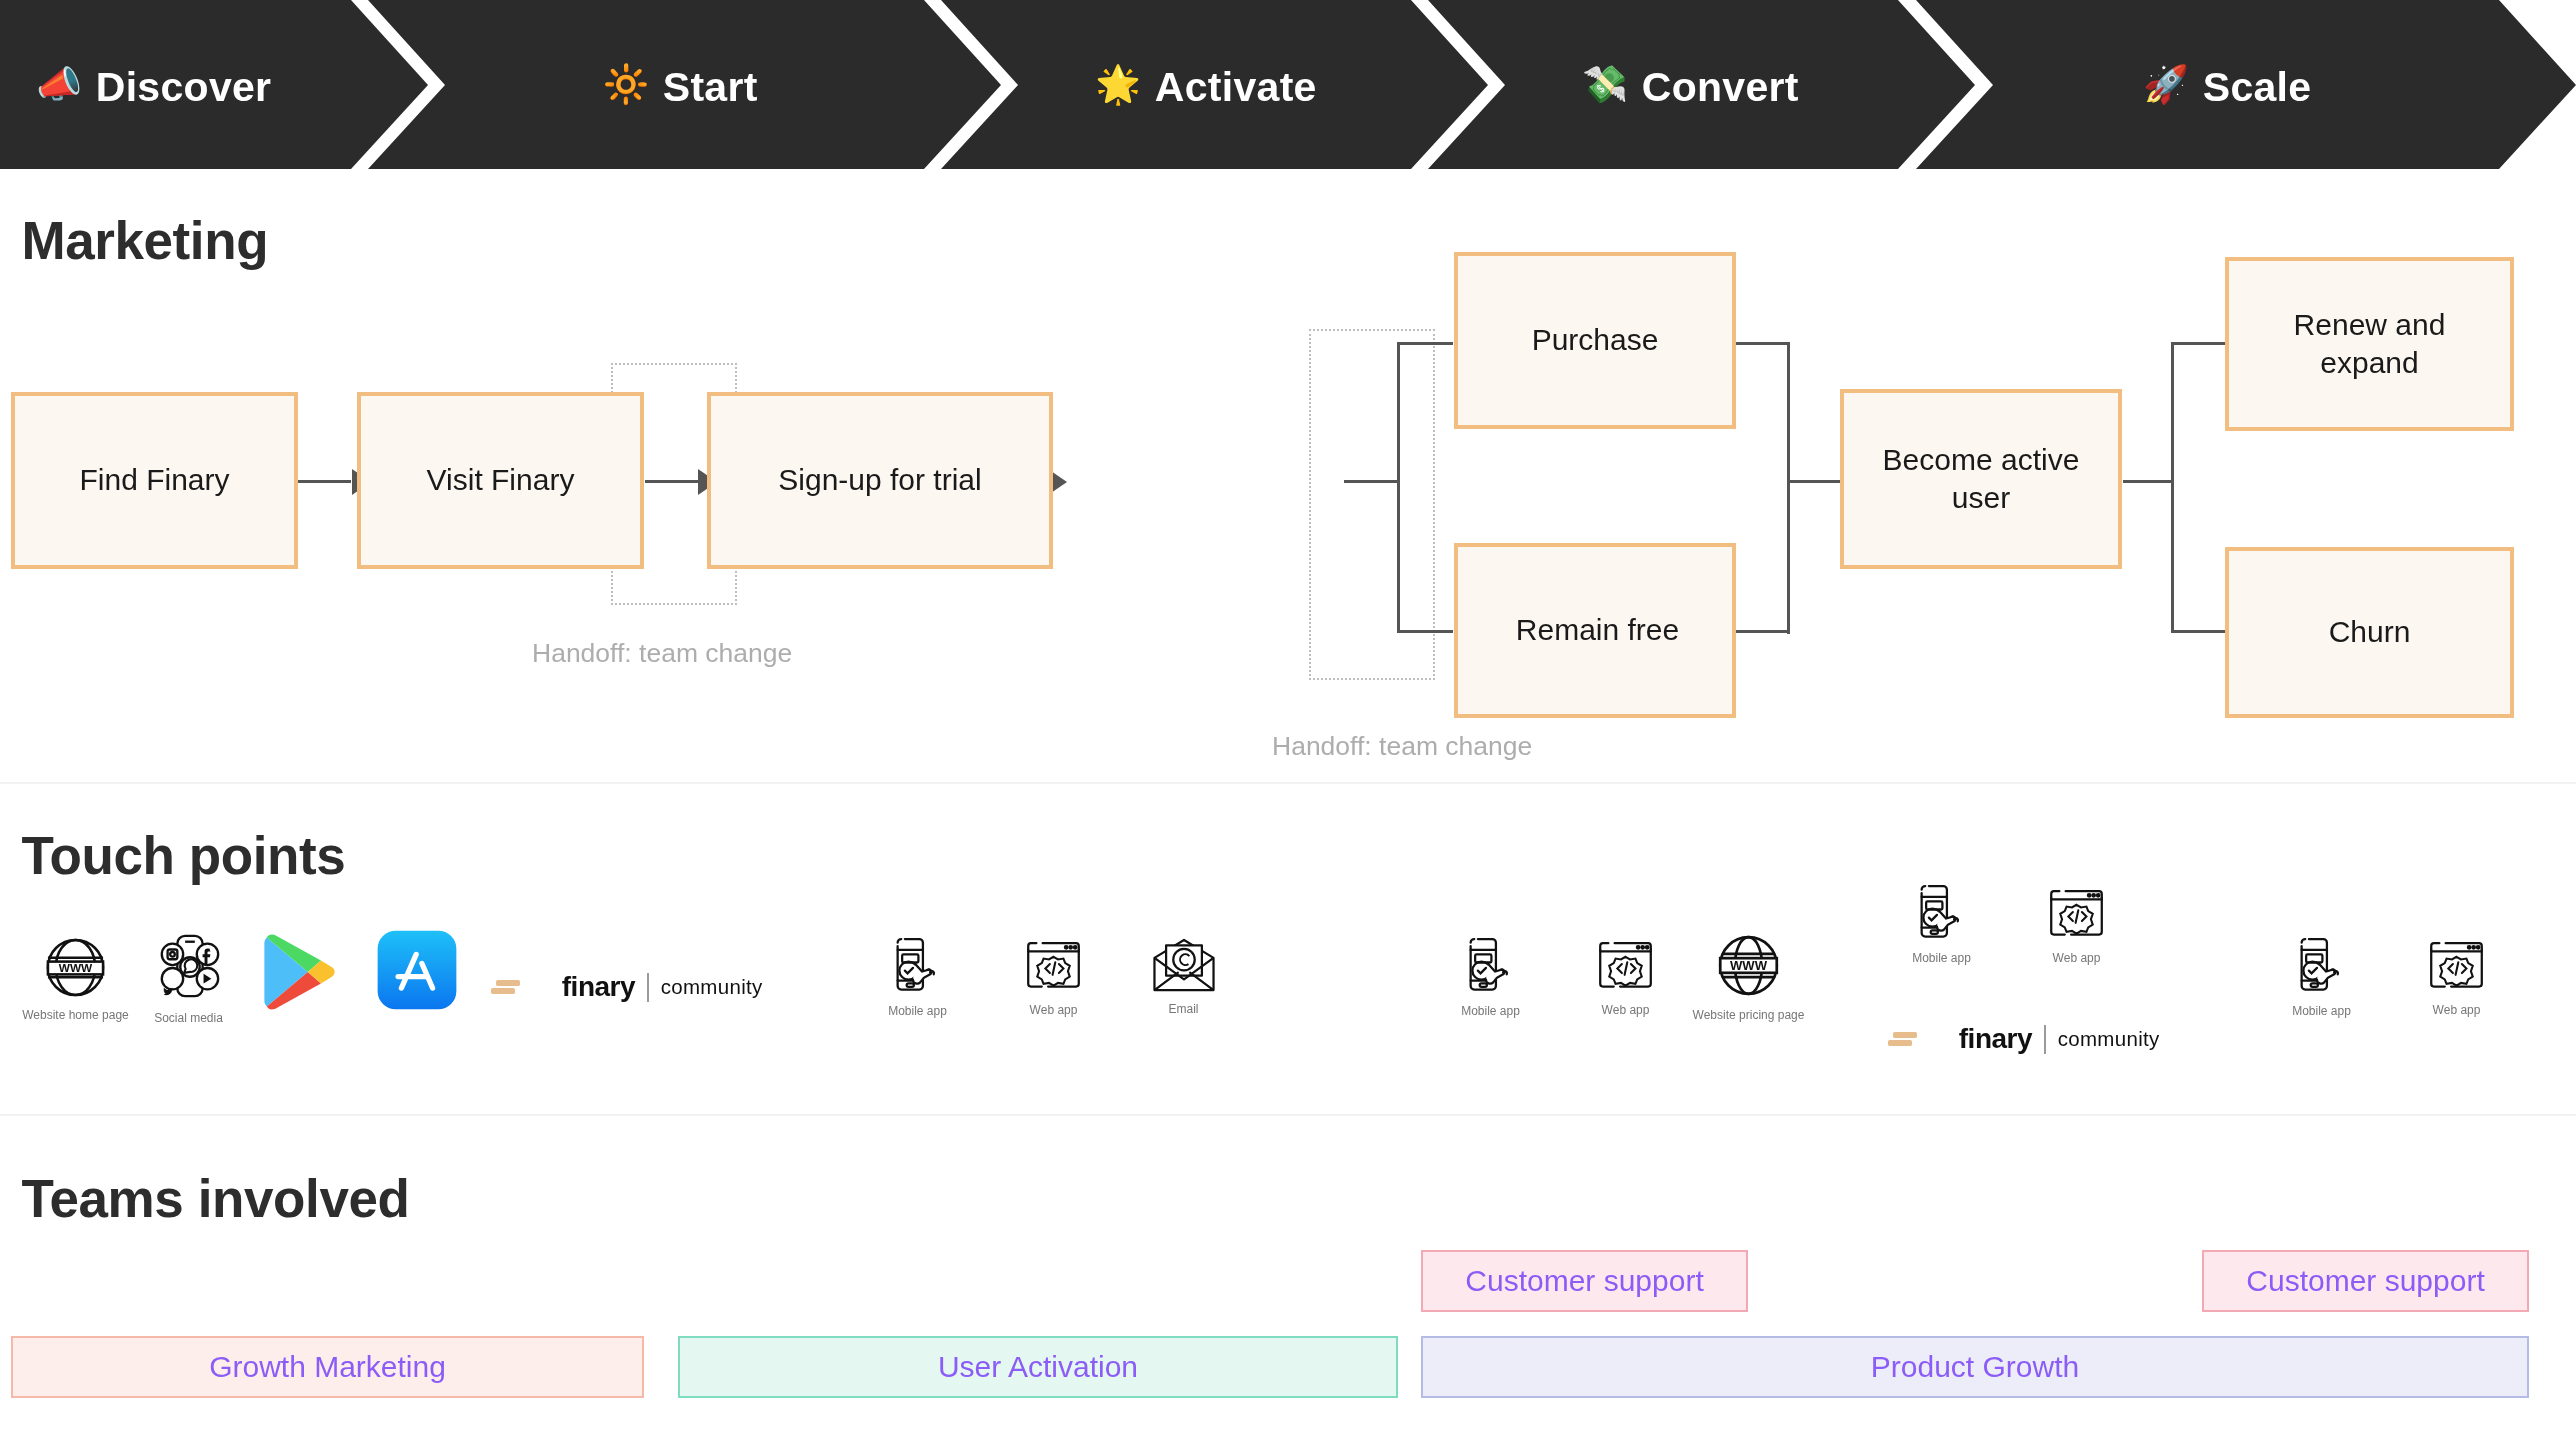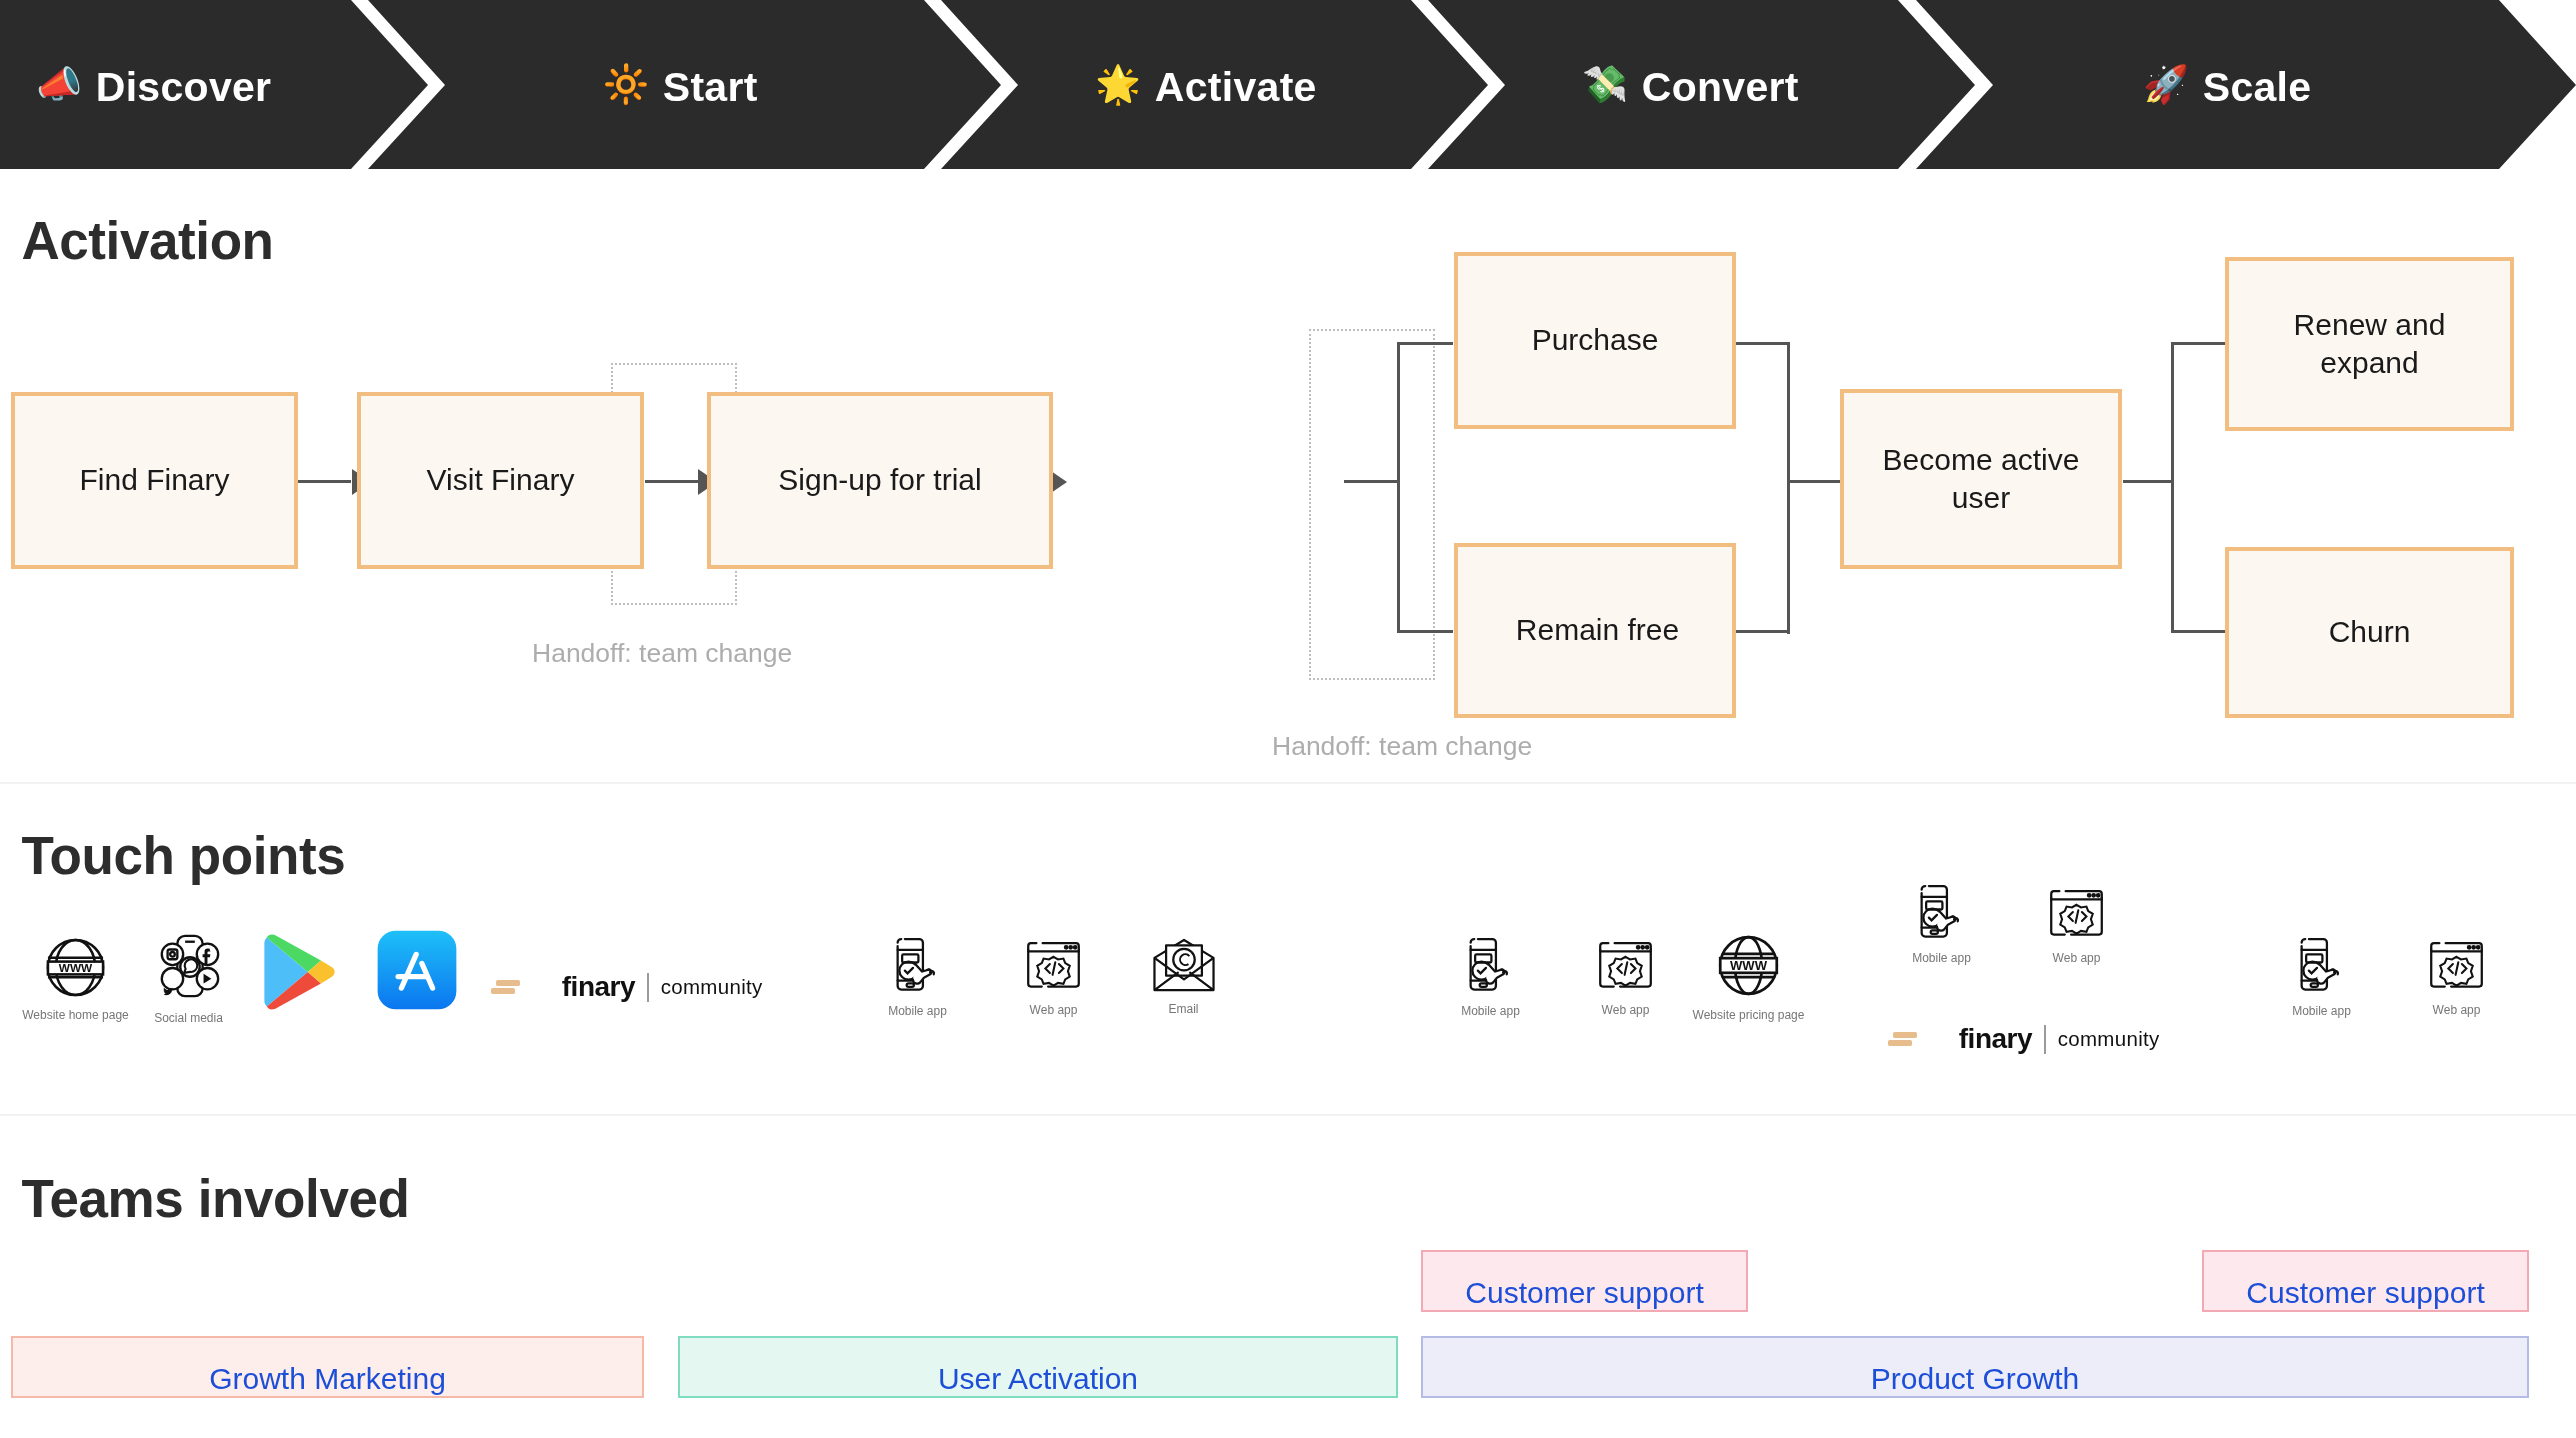--- a/index.html
+++ b/index.html
@@ -49,22 +49,22 @@
   .fm-glyph { display:flex; flex-direction:column; gap:2.6px; margin-right:7.7px; }
   .fm-bar { height:6px; border-radius:1.7px; background:#e8bd8e; }
   .fm-bar.b1 { width:24px; margin-left:5.1px; }
   .fm-bar.b2 { width:24px; }
   .fm-name { font-size:28px; font-weight:bold; color:#111; letter-spacing:-0.5px;margin-left:34px; }
   .fm-div { width:1.7px; height:29px; background:#9a9a9a; margin:0 12px; }
   .fm-sub { font-size:20.5px; color:#111; letter-spacing:0.3px; }
 
   
   .team {
-    position:absolute; display:flex; align-items:flex-end; justify-content:center;
-    font-size:30px; color:#1d4ed8; border-width:2.6px; border-style:solid;
+    position:absolute; display:flex; align-items:center; justify-content:center;
+    font-size:30px; color:#8b5cf6; border-width:2.6px; border-style:solid;
     text-align:center;
   }
 </style>
 </head>
 <body>
 
 <div id="page">
 
   <div id="stage-bar">
 
@@ -97,21 +97,21 @@
     </div>
 
     <div class="stage" style="left:1916px; width:660px; clip-path:polygon(0 0, 583px 0, 660px 85px, 583px 169px, 0 169px, 77px 85px);">
       <div class="stage-inner" style="margin-left:227px;">
         <span class="stage-emoji">🚀</span>
         <span class="stage-label">Scale</span>
       </div>
     </div>
   </div>
 
-  <div class="section-title" style="left:21.4px; top:210px;">Activation</div>
+  <div class="section-title" style="left:21.4px; top:210px;">Marketing</div>
 
   <div class="handoff-rect" style="left:611px; top:363px; width:126px; height:242px;"></div>
   <div class="handoff-rect" style="left:1309px; top:329px; width:126px; height:351px;"></div>
 
   <div class="conn conn-h" style="left:298px; top:480px; width:53px;"></div>
   <div class="arrow-head" style="left:352px; top:469px;"></div>
 
   <div class="conn conn-h" style="left:645px; top:480px; width:53px;"></div>
   <div class="arrow-head" style="left:698px; top:469px;"></div>
 

